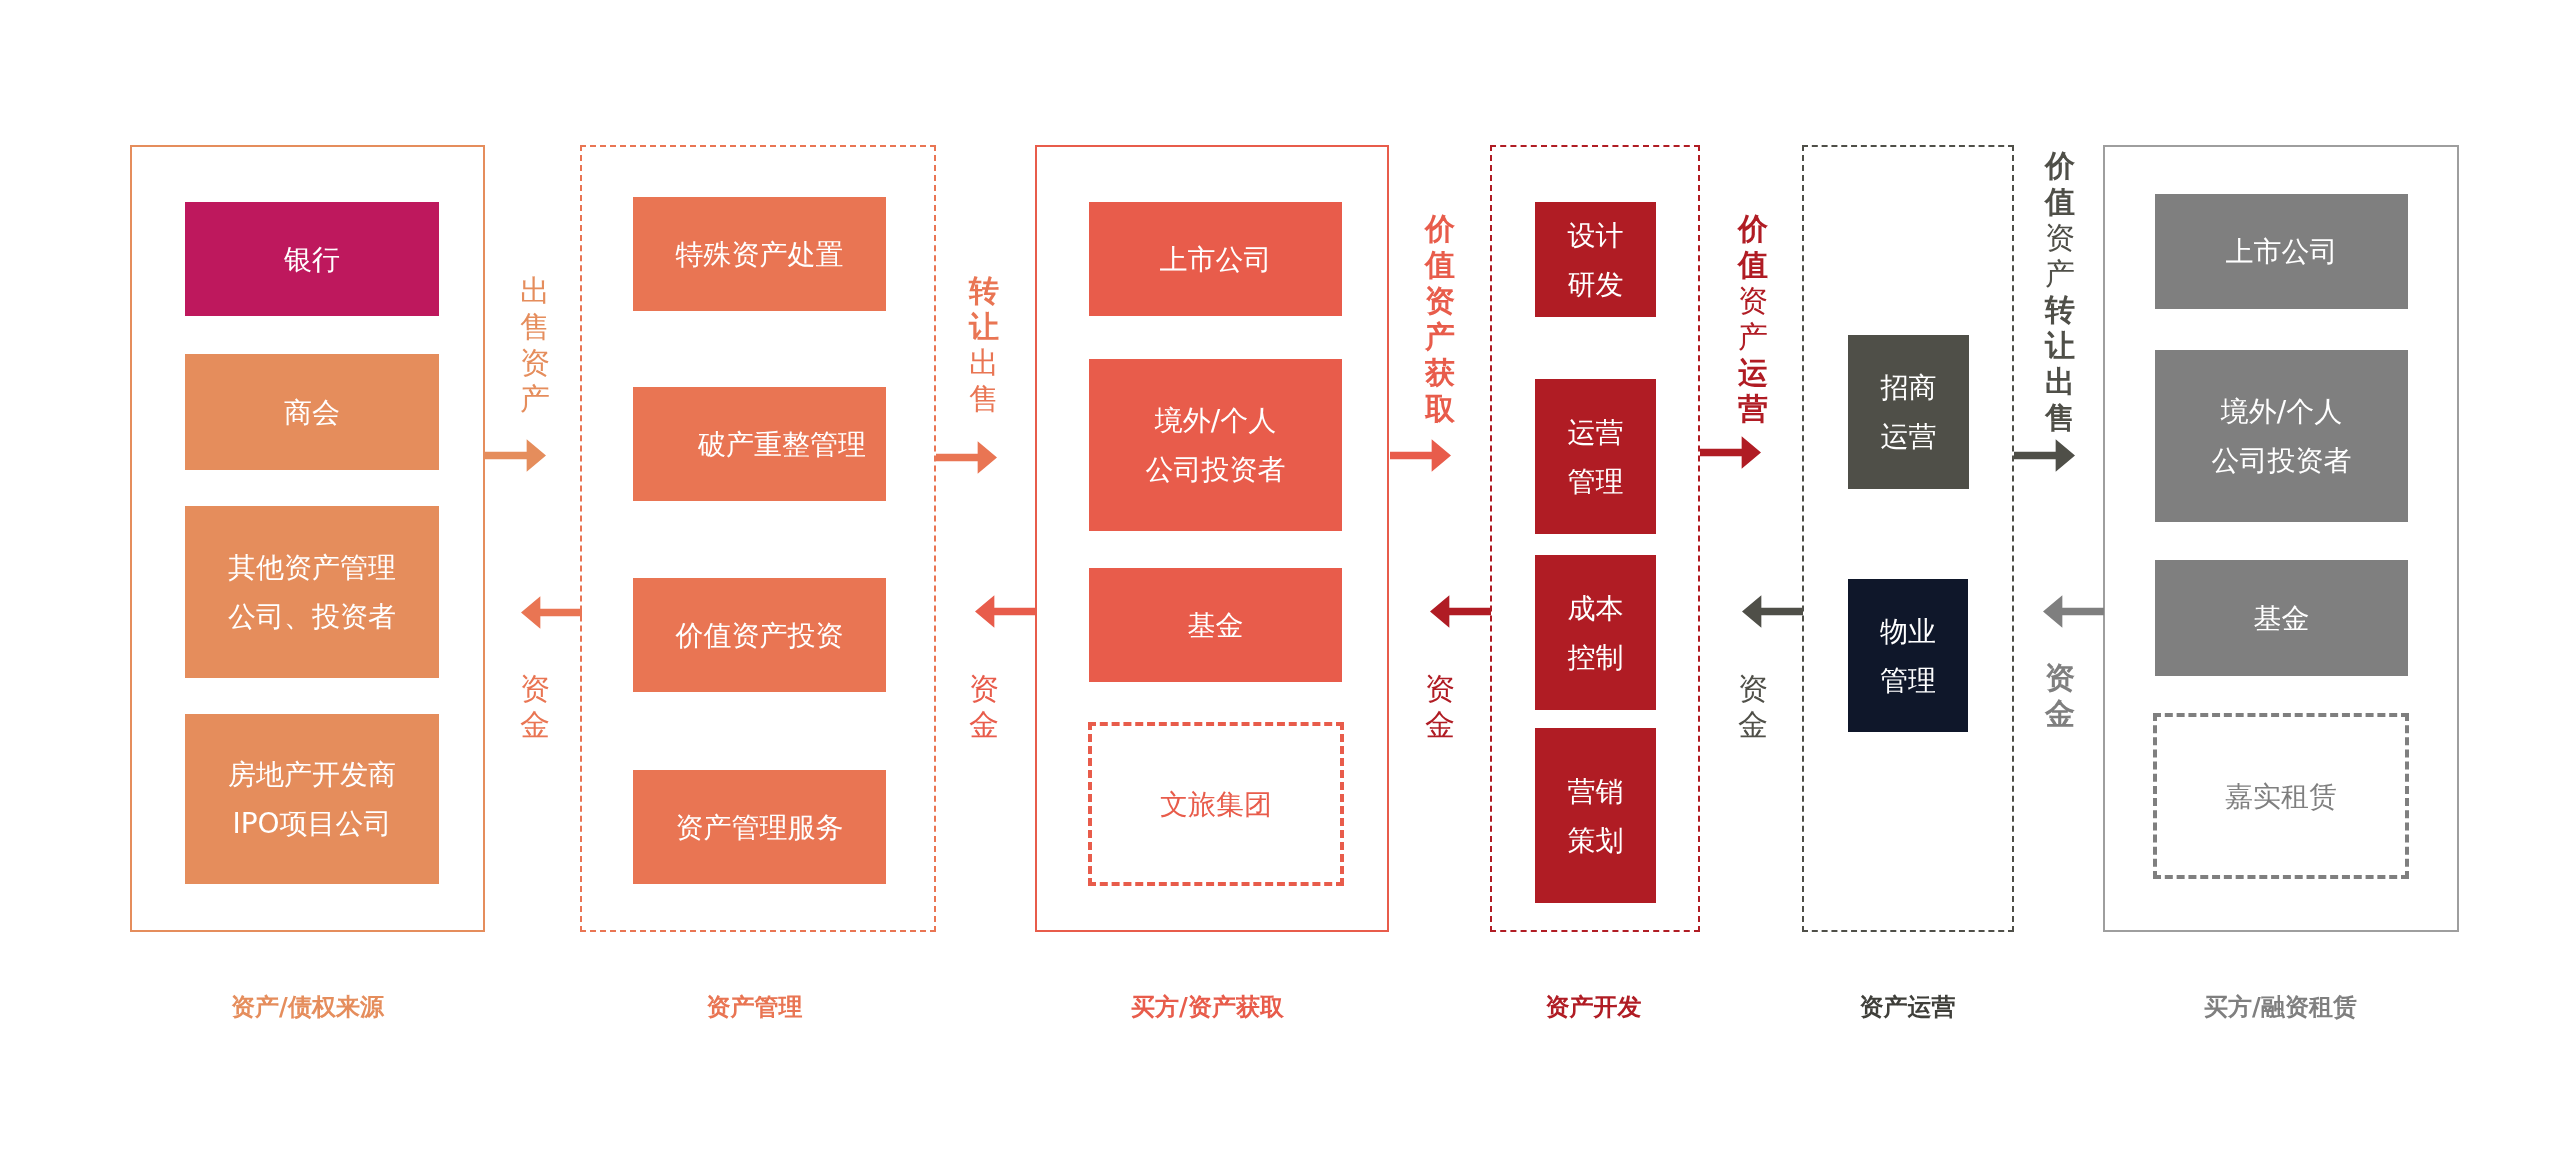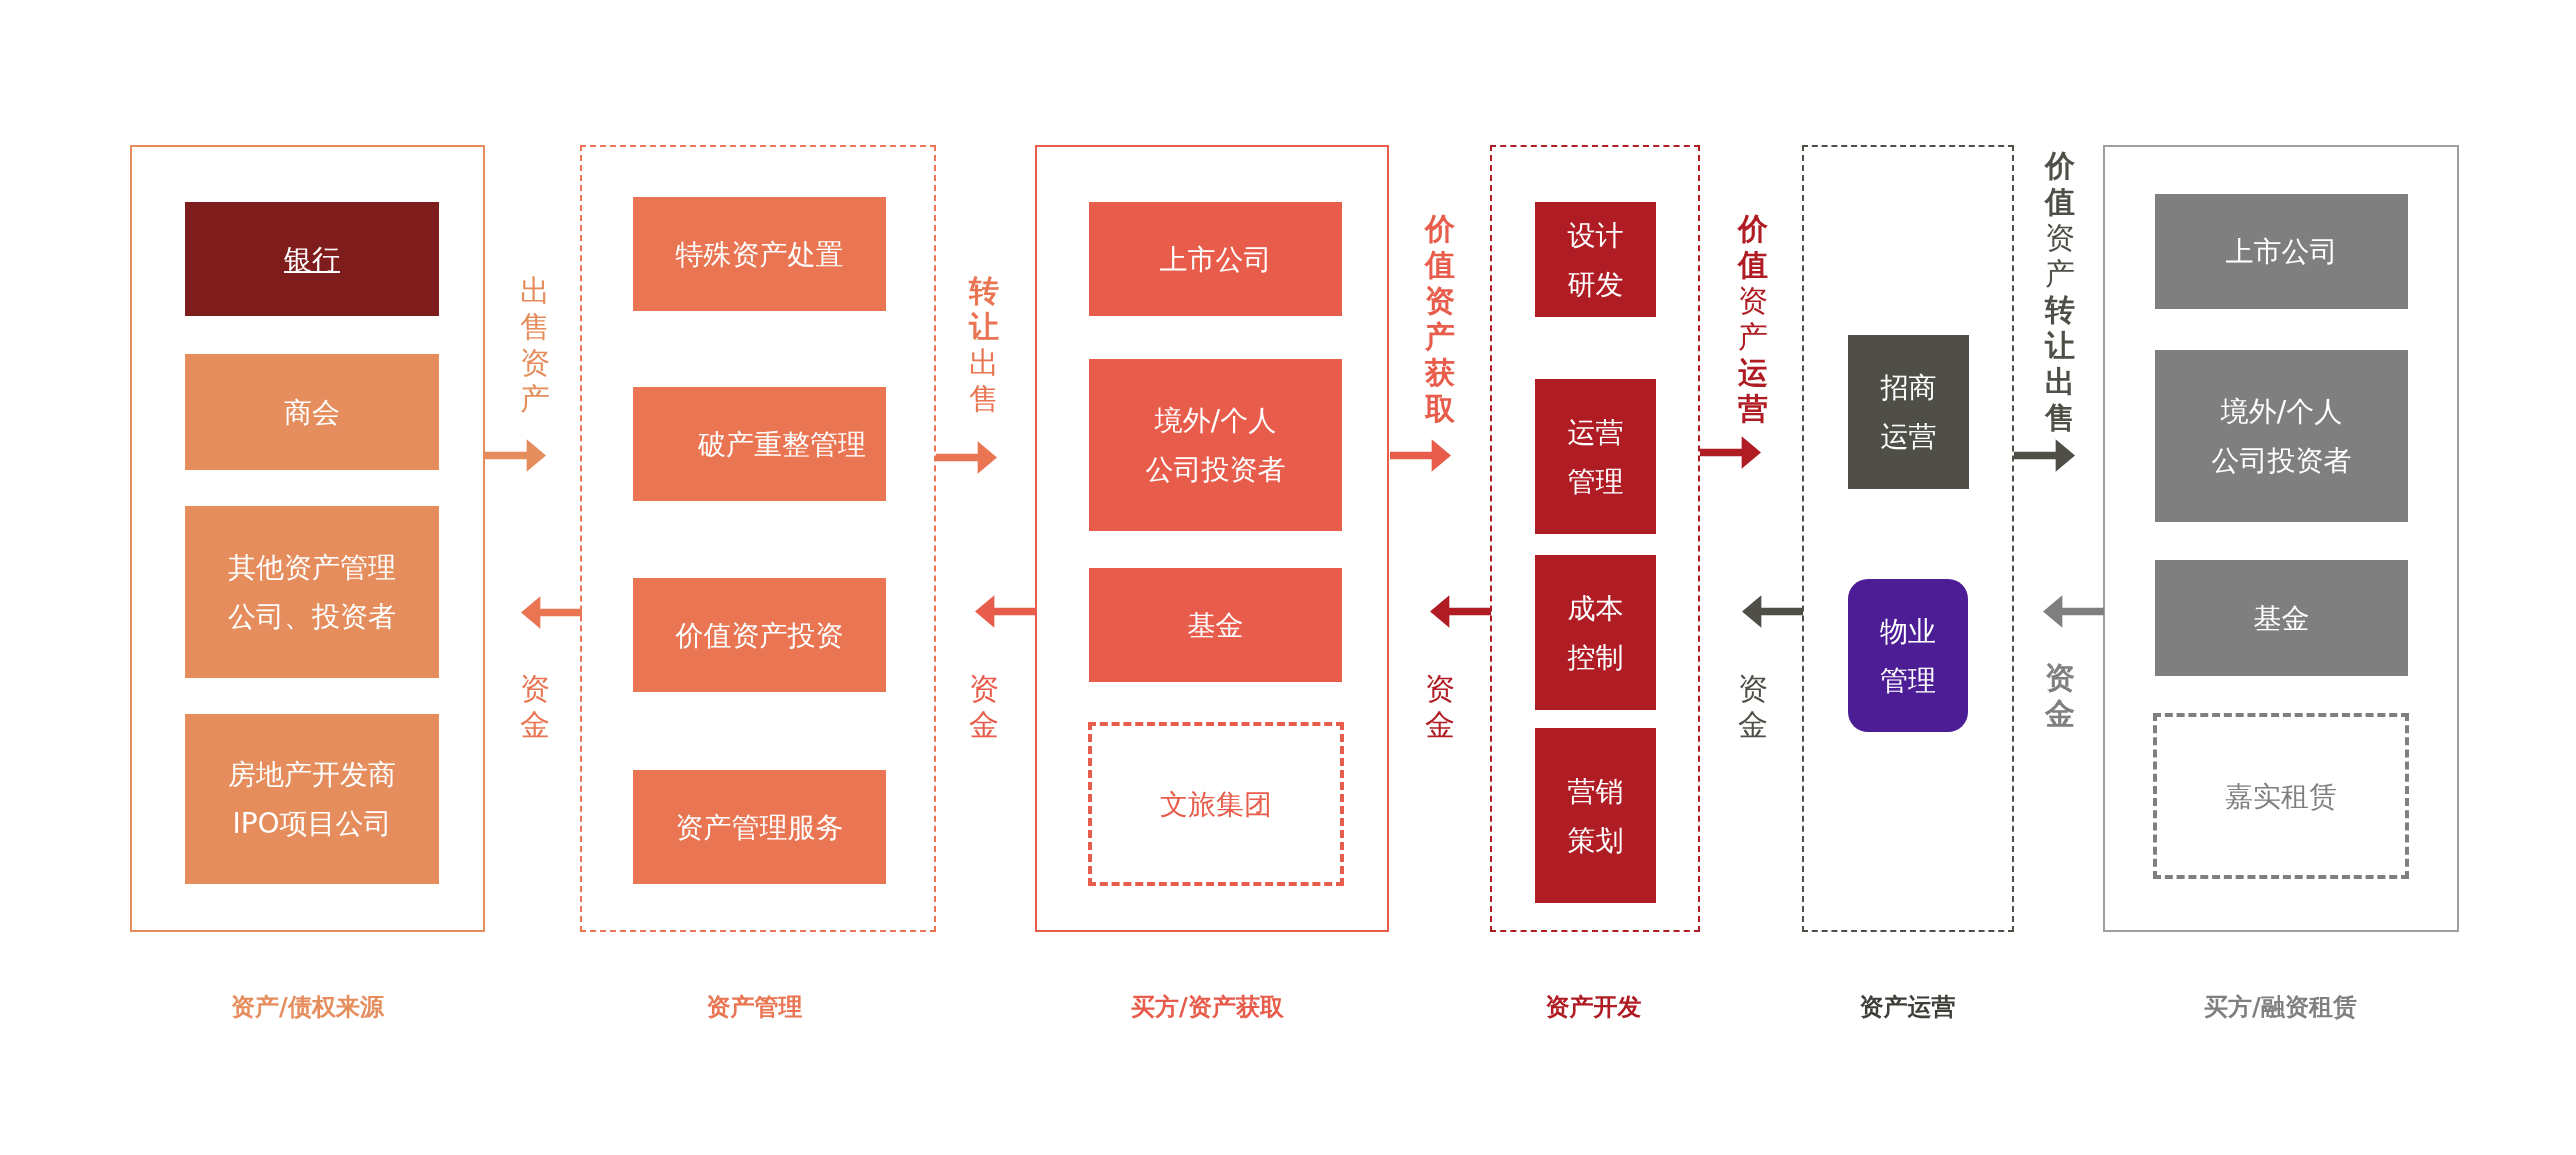--- a/index.html
+++ b/index.html
@@ -21,21 +21,21 @@
 </head>
 <body>
 
 <div id="frame-0" class="col-frame solid" style="left:130px; top:145px; width:355px; height:787px; border-color:#E58D5C;"></div>
 <div id="frame-1" class="col-frame dashed" style="left:580px; top:145px; width:356px; height:787px; border-color:#E97553;"></div>
 <div id="frame-2" class="col-frame solid" style="left:1035px; top:145px; width:354px; height:787px; border-color:#E85C4B;"></div>
 <div id="frame-3" class="col-frame dashed" style="left:1490px; top:145px; width:210px; height:787px; border-color:#B01C24;"></div>
 <div id="frame-4" class="col-frame dashed" style="left:1802px; top:145px; width:212px; height:787px; border-color:#4F4F48;"></div>
 <div id="frame-5" class="col-frame solid" style="left:2103px; top:145px; width:356px; height:787px; border-color:#9E9E9E;"></div>
 
-<div class="tile" style="left:185px; top:202px; width:254px; height:114px; background:#7f1d1d;text-decoration:underline;">银行</div>
+<div class="tile" style="left:185px; top:202px; width:254px; height:114px; background:#be185d;">银行</div>
 <div class="tile" style="left:185px; top:354px; width:254px; height:116px; background:#E58D5C;">商会</div>
 <div class="tile" style="left:185px; top:506px; width:254px; height:172px; background:#E58D5C;">其他资产管理
 公司、投资者</div>
 <div class="tile" style="left:185px; top:714px; width:254px; height:170px; background:#E58D5C;">房地产开发商
 IPO项目公司</div>
 
 <div class="tile" style="left:633px; top:197px; width:253px; height:114px; background:#E97553;">特殊资产处置</div>
 <div class="tile" style="left:633px; top:387px; width:253px; height:114px; background:#E97553;padding-left:45px;">破产重整管理</div>
 <div class="tile" style="left:633px; top:578px; width:253px; height:114px; background:#E97553;">价值资产投资</div>
 <div class="tile" style="left:633px; top:770px; width:253px; height:114px; background:#E97553;">资产管理服务</div>
@@ -50,21 +50,21 @@
 研发</div>
 <div class="tile" style="left:1535px; top:379px; width:121px; height:155px; background:#B01C24;">运营
 管理</div>
 <div class="tile" style="left:1535px; top:555px; width:121px; height:155px; background:#B01C24;">成本
 控制</div>
 <div class="tile" style="left:1535px; top:728px; width:121px; height:175px; background:#B01C24;">营销
 策划</div>
 
 <div class="tile" style="left:1848px; top:335px; width:121px; height:154px; background:#4F4F48;">招商
 运营</div>
-<div class="tile" style="left:1848px; top:579px; width:120px; height:153px; background:#4c1d95;border-radius:20px;">物业
+<div class="tile" style="left:1848px; top:579px; width:120px; height:153px; background:#0f172a;">物业
 管理</div>
 
 <div class="tile" style="left:2155px; top:194px; width:253px; height:115px; background:#7F7F7F;">上市公司</div>
 <div class="tile" style="left:2155px; top:350px; width:253px; height:172px; background:#7F7F7F;">境外/个人
 公司投资者</div>
 <div class="tile" style="left:2155px; top:560px; width:253px; height:116px; background:#7F7F7F;">基金</div>
 <div class="tile ghost" style="left:2153px; top:713px; width:256px; height:166px; border-color:#7F7F7F; color:#7F7F7F;">嘉实租赁</div>
 
 <div class="vlabel" id="fwd-0" style="left:520px; top:273px; color:#E58D5C;">
     <span>出</span>

